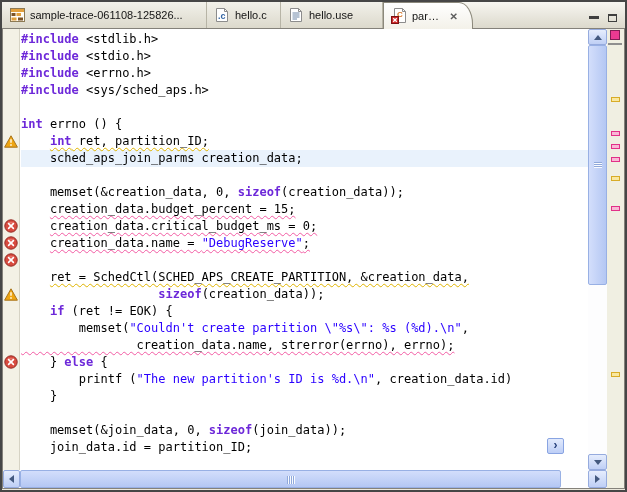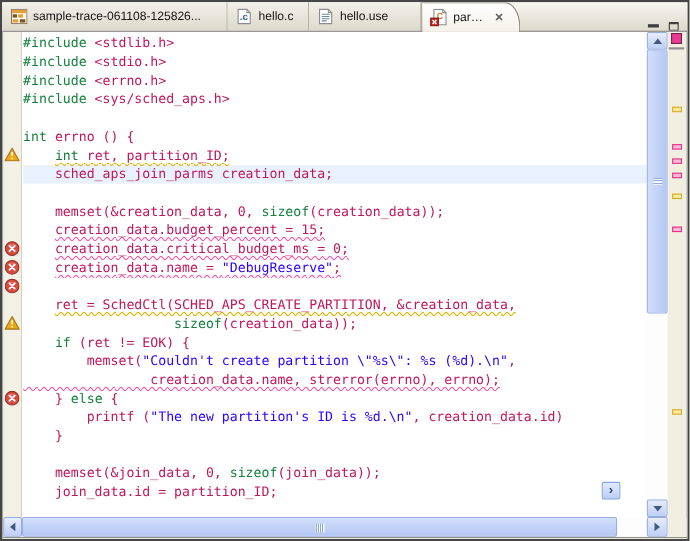--- a/index.html
+++ b/index.html
@@ -1,20 +1,20 @@
 <!DOCTYPE html>
 <html><head>
 <meta charset="utf-8">
 <style>
   html,body{margin:0;padding:0;background:#fff;}
   .window{position:relative;width:627px;height:492px;box-sizing:border-box;border:2px solid #464646;
           background:#ece9dd;font-family:"Liberation Sans",sans-serif;overflow:hidden;}
 
   
-  .tabbar{position:absolute;left:0;top:0;right:0;height:26px;display:flex;align-items:flex-end;
+  .tabbar{position:absolute;left:0;top:0;right:0;height:26px;display:flex;align-items:center;
           background:linear-gradient(#f7f6f1,#dcd9cc);border-bottom:1px solid #8b887b;}
   .tabs{display:flex;height:100%;}
   .tab{display:flex;align-items:center;gap:5px;padding:0 7px;border-right:1px solid #b7b4a6;
        font-size:11px;color:#141414;white-space:nowrap;overflow:hidden;box-sizing:border-box;
        background:linear-gradient(#f2f1ea,#dcd9cc);}
   .tabs .tab:nth-child(1){width:205px;flex:none;}
   .tabs .tab:nth-child(2){width:74px;flex:none;}
   .tabs .tab:nth-child(3){width:102px;flex:none;}
   .tabs .tab:nth-child(4){width:90px;flex:none;}
   .tab.active{background:linear-gradient(#ffffff,#f3f1e9);border:1px solid #8b887b;border-bottom:none;
@@ -29,22 +29,22 @@
   
   .editor-frame{position:absolute;left:0;top:26px;width:623px;height:461px;border:1px solid #84817a;
                 box-sizing:border-box;background:#fff;}
   .gutter{position:absolute;left:0;top:0;width:17px;height:441px;background:#f3f1e5;
           border-right:1px solid #d6d3c4;box-sizing:border-box;}
   .gicon{position:absolute;left:1px;width:14px;height:14px;}
   .code{position:absolute;left:18px;top:0;width:567px;height:441px;background:#fff;overflow:hidden;
         font-family:"DejaVu Sans Mono","Liberation Mono",monospace;font-size:12px;padding-top:2px;box-sizing:border-box;}
   .cline{height:17px;line-height:17px;white-space:pre;}
   .cline.hl{background:#e9f2fc;}
-  .kw{color:#15803d;font-weight:normal;}
-  .pl{color:#be185d;}
+  .kw{color:#6d28d9;font-weight:bold;}
+  .pl{color:#000000;}
   .str{color:#2a00ff;}
   .sq-warning{text-decoration:underline wavy #dfb300 1px;text-underline-offset:2px;text-decoration-skip-ink:none;}
   .sq-error{text-decoration:underline wavy #f25ba3 1px;text-underline-offset:2px;text-decoration-skip-ink:none;}
 
   
   .vscroll{position:absolute;left:585px;top:0;width:19px;height:441px;background:#fdfdfe;}
   .sbtn{position:absolute;left:0;width:19px;height:16px;border:1px solid #96abde;border-radius:2px;
         background:linear-gradient(#e6edfd,#bfcff5);box-sizing:border-box;
         display:flex;align-items:center;justify-content:center;}
   .sbtn.up{top:0;}  .sbtn.down{bottom:0;}

